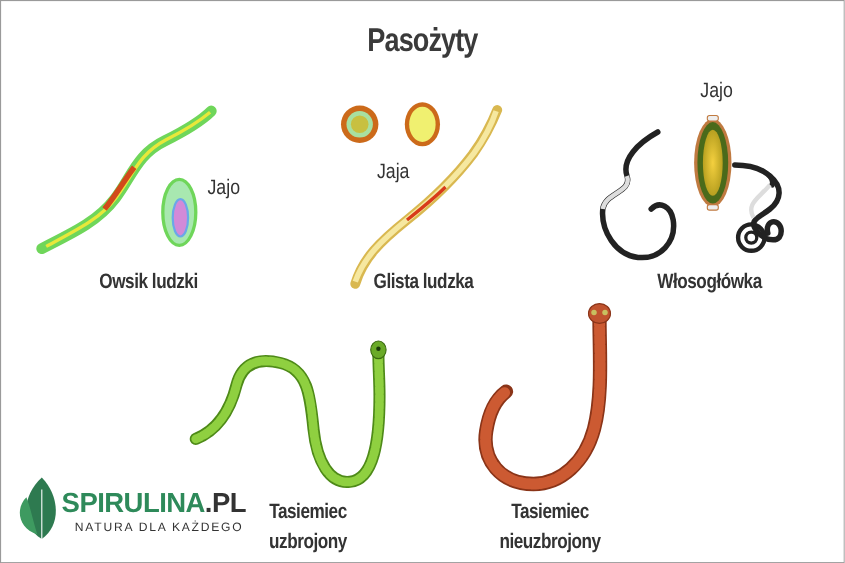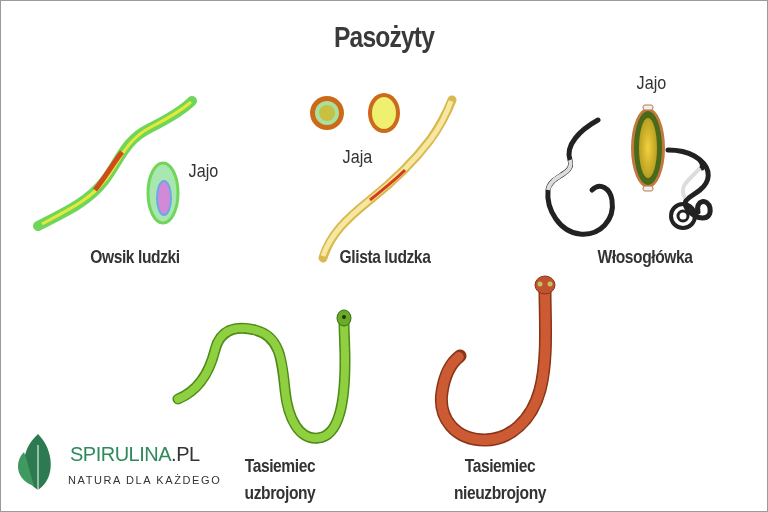--- a/index.html
+++ b/index.html
@@ -2,21 +2,21 @@
 <html><head>
 <meta charset="utf-8">
 <style>
   html,body{margin:0;padding:0;background:#fff;}
   body{width:768px;height:512px;overflow:hidden;position:relative;font-family:"Liberation Sans","DejaVu Sans",sans-serif;}
   .frame{position:absolute;left:0;top:0;width:766px;height:510px;border:1px solid #9a9a9a;background:#fff;}
   .title{position:absolute;left:0;width:768px;top:20px;text-align:center;font-size:30px;font-weight:bold;color:#3a3a3a;letter-spacing:-1px;transform:scaleX(0.82);}
   .lbl{position:absolute;font-weight:bold;color:#333;font-size:19px;letter-spacing:-0.5px;text-align:center;line-height:26px;white-space:nowrap;transform:scaleX(0.82);transform-origin:center;}
   .egg{position:absolute;color:#333;font-size:19px;transform:scaleX(0.85);}
   svg{position:absolute;left:0;top:0;}
-  .logo-main{position:absolute;left:70px;top:443px;font-size:20px;color:#2e8a5a;letter-spacing:-0.5px;}
+  .logo-main{position:absolute;left:56px;top:443px;font-size:25px;color:#2e8a5a;letter-spacing:-0.5px;font-weight:bold;}
   .logo-main .pl{color:#333;}
   .logo-sub{position:absolute;left:68px;top:474px;font-size:11px;color:#333;letter-spacing:1.6px;font-weight:normal;}
 </style>
 </head>
 <body>
 
 <div class="frame"></div>
 
 <div class="title">Pasożyty</div>
 

